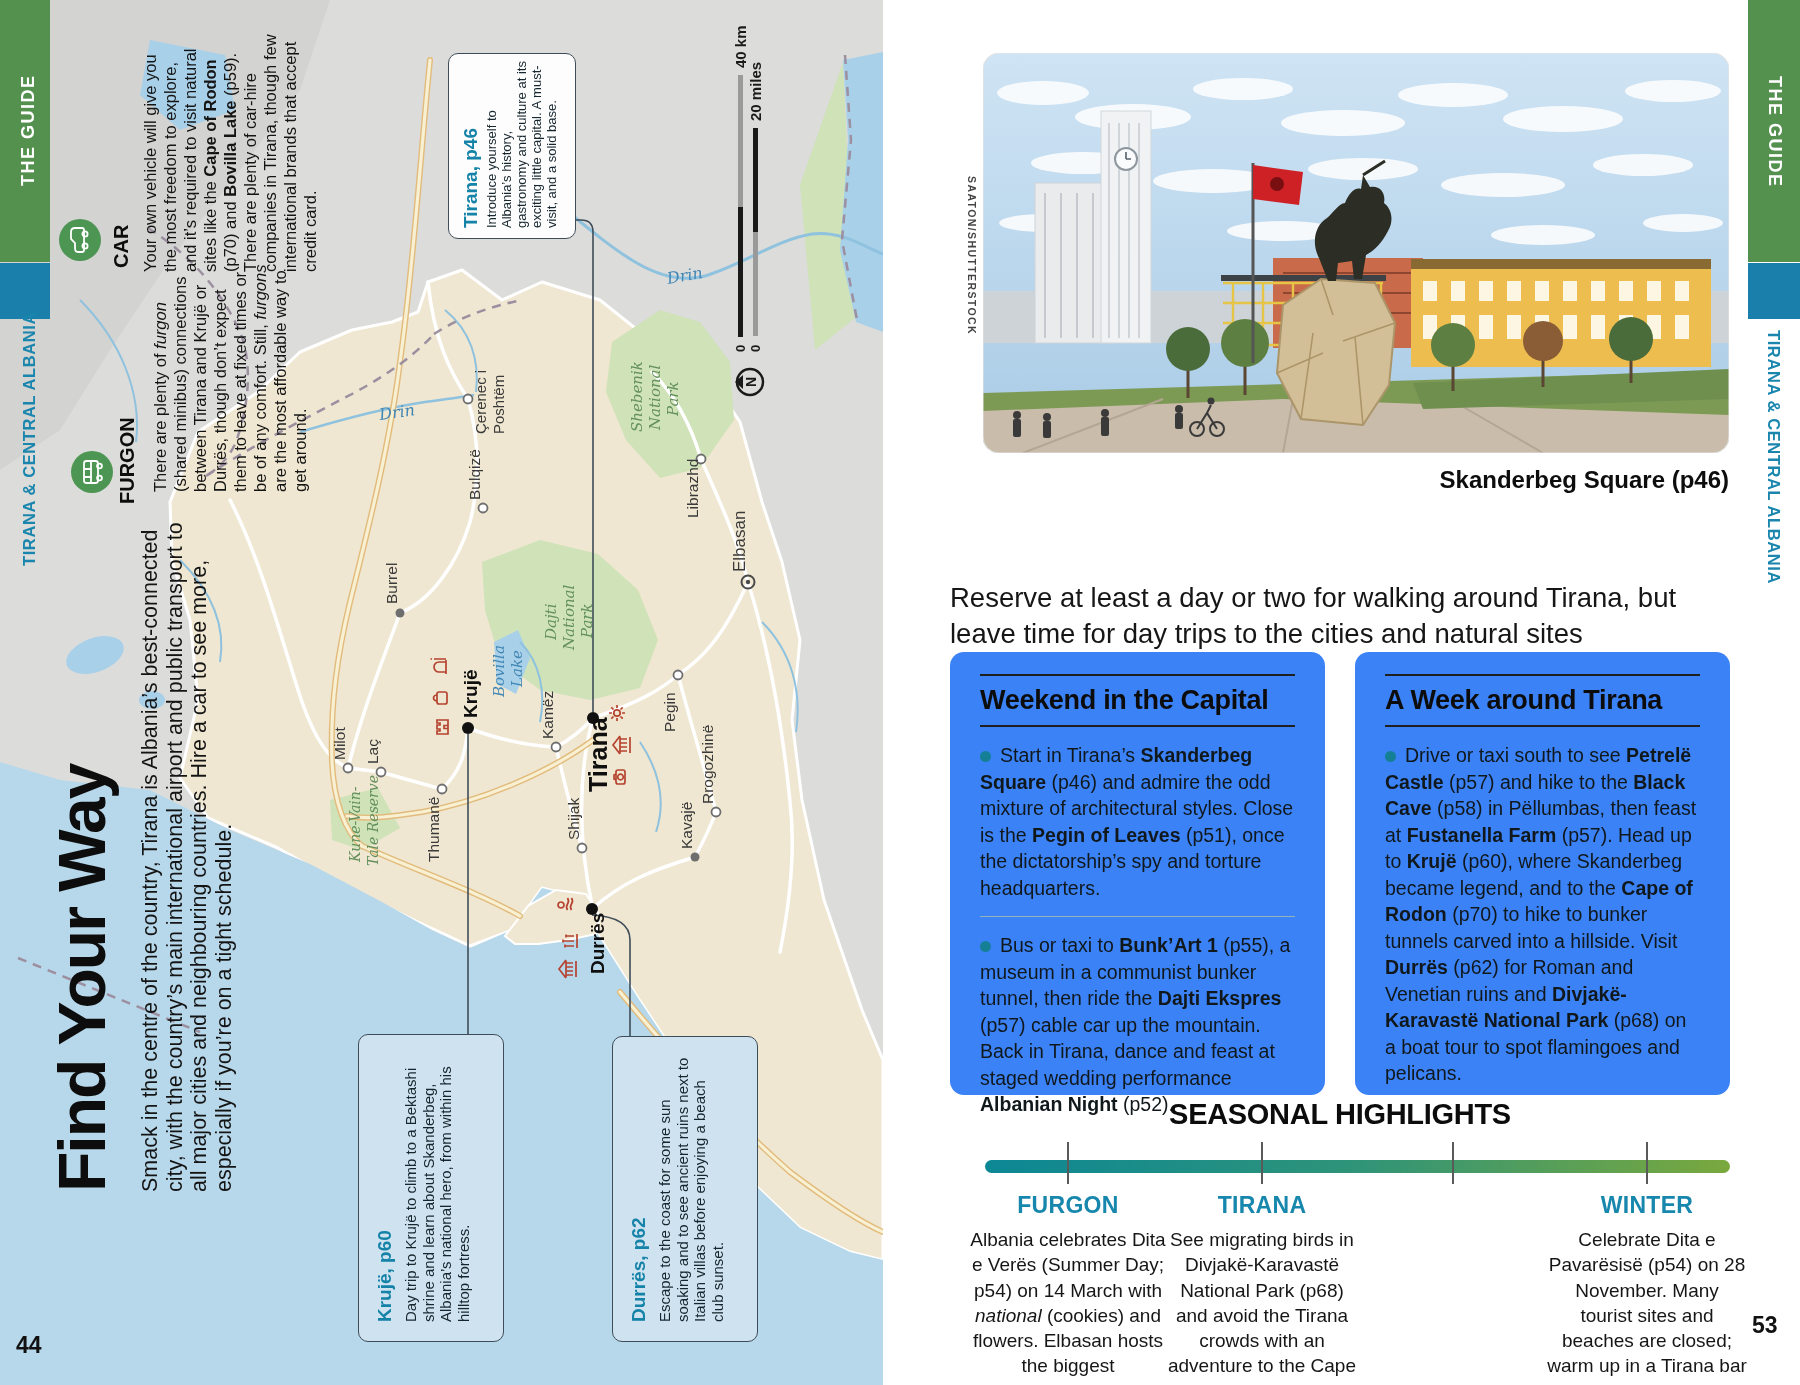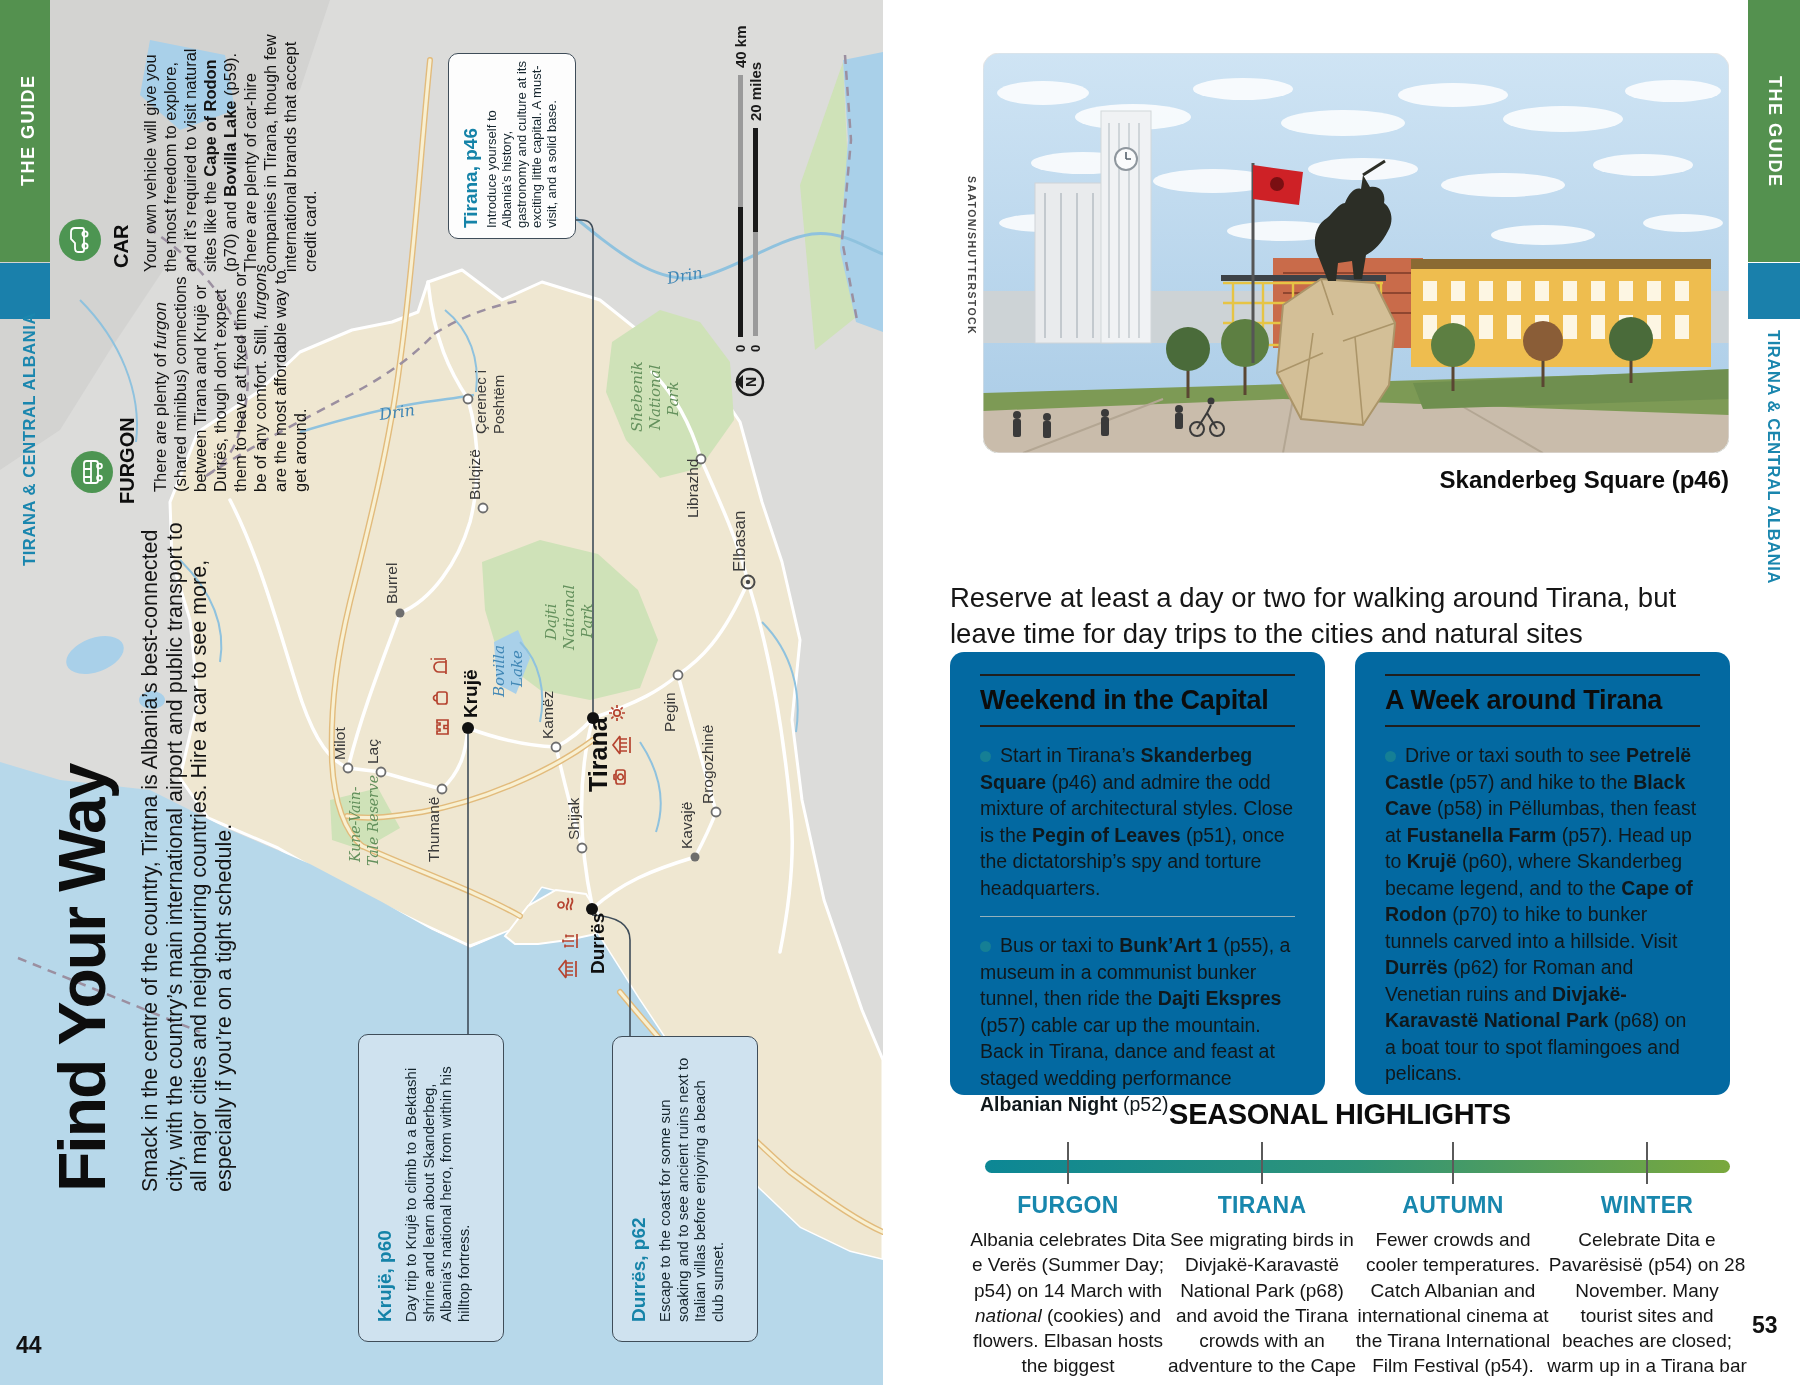--- a/index.html
+++ b/index.html
@@ -29,21 +29,21 @@
 
   
   .photo-wrap{position:absolute;left:983px;top:53px}
   .caption{position:absolute;left:983px;top:466px;width:746px;text-align:right;
            font-size:24px;font-weight:700;color:#0d0d0d}
   .credit{font-size:10.5px;letter-spacing:1.4px;color:#444;white-space:nowrap;font-weight:700}
   .pyt-heading{position:absolute;left:950px;top:494px;font-size:63px;font-weight:700;
                letter-spacing:-2px;color:#0c0c0c}
   .pyt-intro{position:absolute;left:950px;top:580px;width:730px;font-size:27.5px;
              line-height:1.3;color:#161616}
-  .plan-box{position:absolute;top:652px;width:375px;height:443px;background:#0369a1;
+  .plan-box{position:absolute;top:652px;width:375px;height:443px;background:#3b82f6;
             border-radius:14px;padding:22px 30px;box-sizing:border-box}
   .plan-box .rule{border-top:2.5px solid #1f1f1f}
   .plan-box h3{font-size:27px;margin:9px 0;letter-spacing:-.3px;color:#0c0c0c}
   .plan-box p{font-size:19.5px;line-height:1.36;margin:15px 0 0;color:#10181c}
   .bullet-dot{display:inline-block;width:11px;height:11px;border-radius:50%;
               background:#157f95;margin-right:9px}
   .thin-rule{border-top:1px solid #94b1bc;margin-top:15px}
   .seasonal-heading{position:absolute;left:950px;top:1098px;width:780px;text-align:center;
                     font-size:29px;font-weight:700;letter-spacing:-.3px;color:#0c0c0c}
   .timeline{position:absolute;left:985px;top:1160px;width:745px;height:13px;border-radius:7px;
@@ -460,24 +460,20 @@
   <div class="tick" style="left:1646px"></div>
 
   <div class="season" style="left:968px">
     <div class="s-name">FURGON</div>
     <div class="s-body"><span>Albania celebrates Dita e Verës (Summer Day; p54) on 14 March with </span><span style="font-style: italic;">national</span><span> (cookies) and flowers. Elbasan hosts the biggest celebrations.</span></div>
   </div>
   <div class="season" style="left:1162px">
     <div class="s-name">TIRANA</div>
     <div class="s-body"><span>See migrating birds in Divjakë-Karavastë National Park (p68) and avoid the Tirana crowds with an adventure to the Cape of Rodon (p70).</span></div>
   </div>
-  <div class="season" style="left:1353px">
-    <div class="s-name">AUTUMN</div>
-    <div class="s-body"><span>Fewer crowds and cooler temperatures. Catch Albanian and international cinema at the Tirana International Film Festival (p54).</span></div>
-  </div>
   <div class="season" style="left:1547px">
     <div class="s-name">WINTER</div>
     <div class="s-body"><span>Celebrate Dita e Pavarësisë (p54) on 28 November. Many tourist sites and beaches are closed; warm up in a Tirana bar with a </span><span style="font-style: italic;">raki</span><span>.</span></div>
   </div>
 
   <div class="abs" style="left:1748px;top:0;width:52px;height:262px;background:#54914f"></div>
   <div class="abs" style="left:1748px;top:263px;width:52px;height:56px;background:#1a80ab"></div>
   <div class="rot-cw guide-label" style="left:1785px;top:76px;width:112px">THE GUIDE</div>
   <div class="rot-cw region-label" style="left:1783px;top:330px;width:252px">TIRANA &amp; CENTRAL ALBANIA</div>
 

